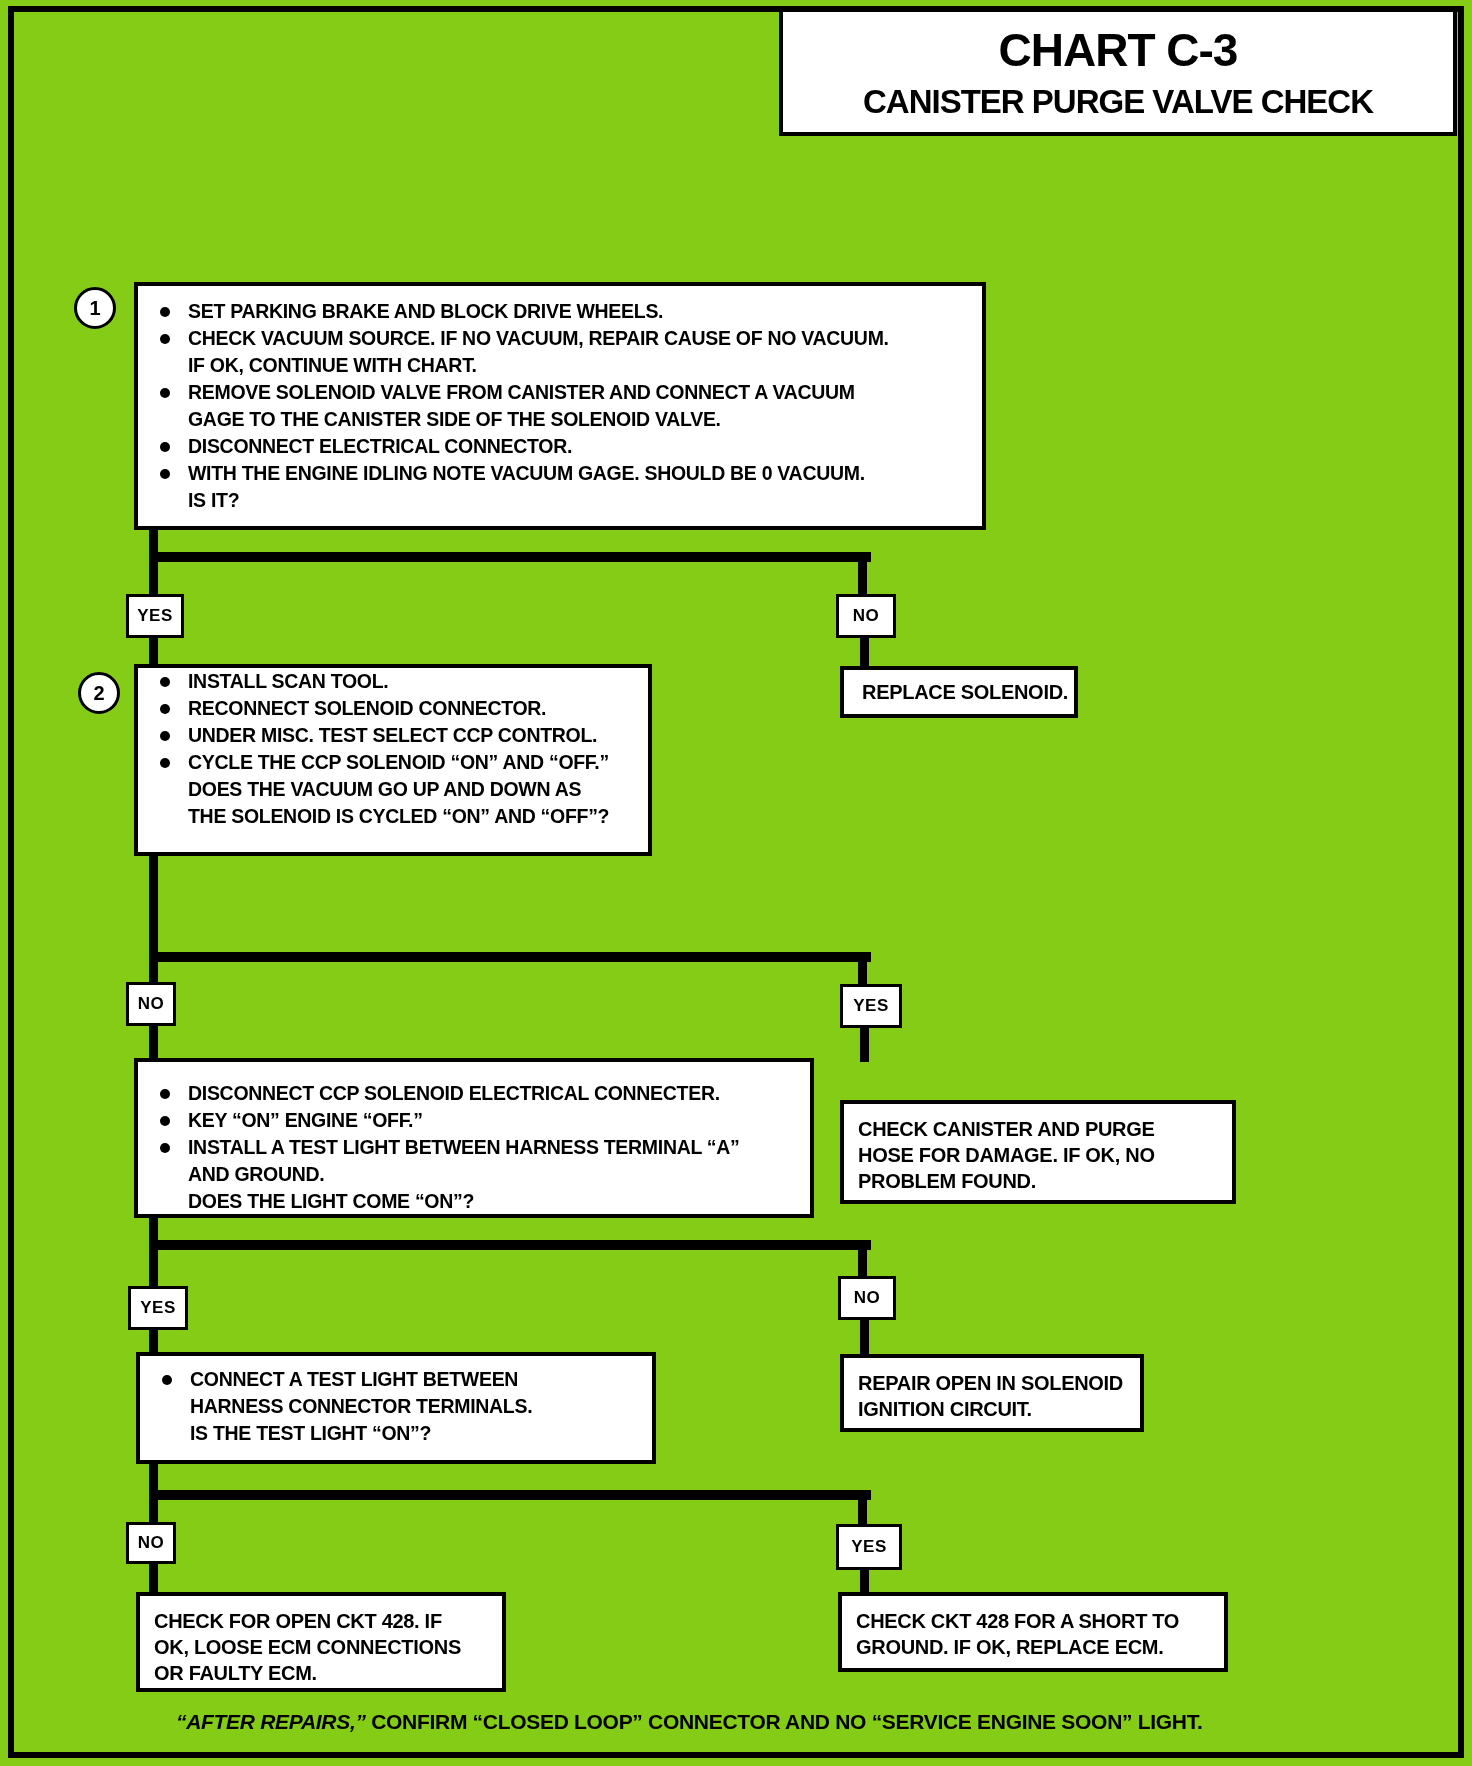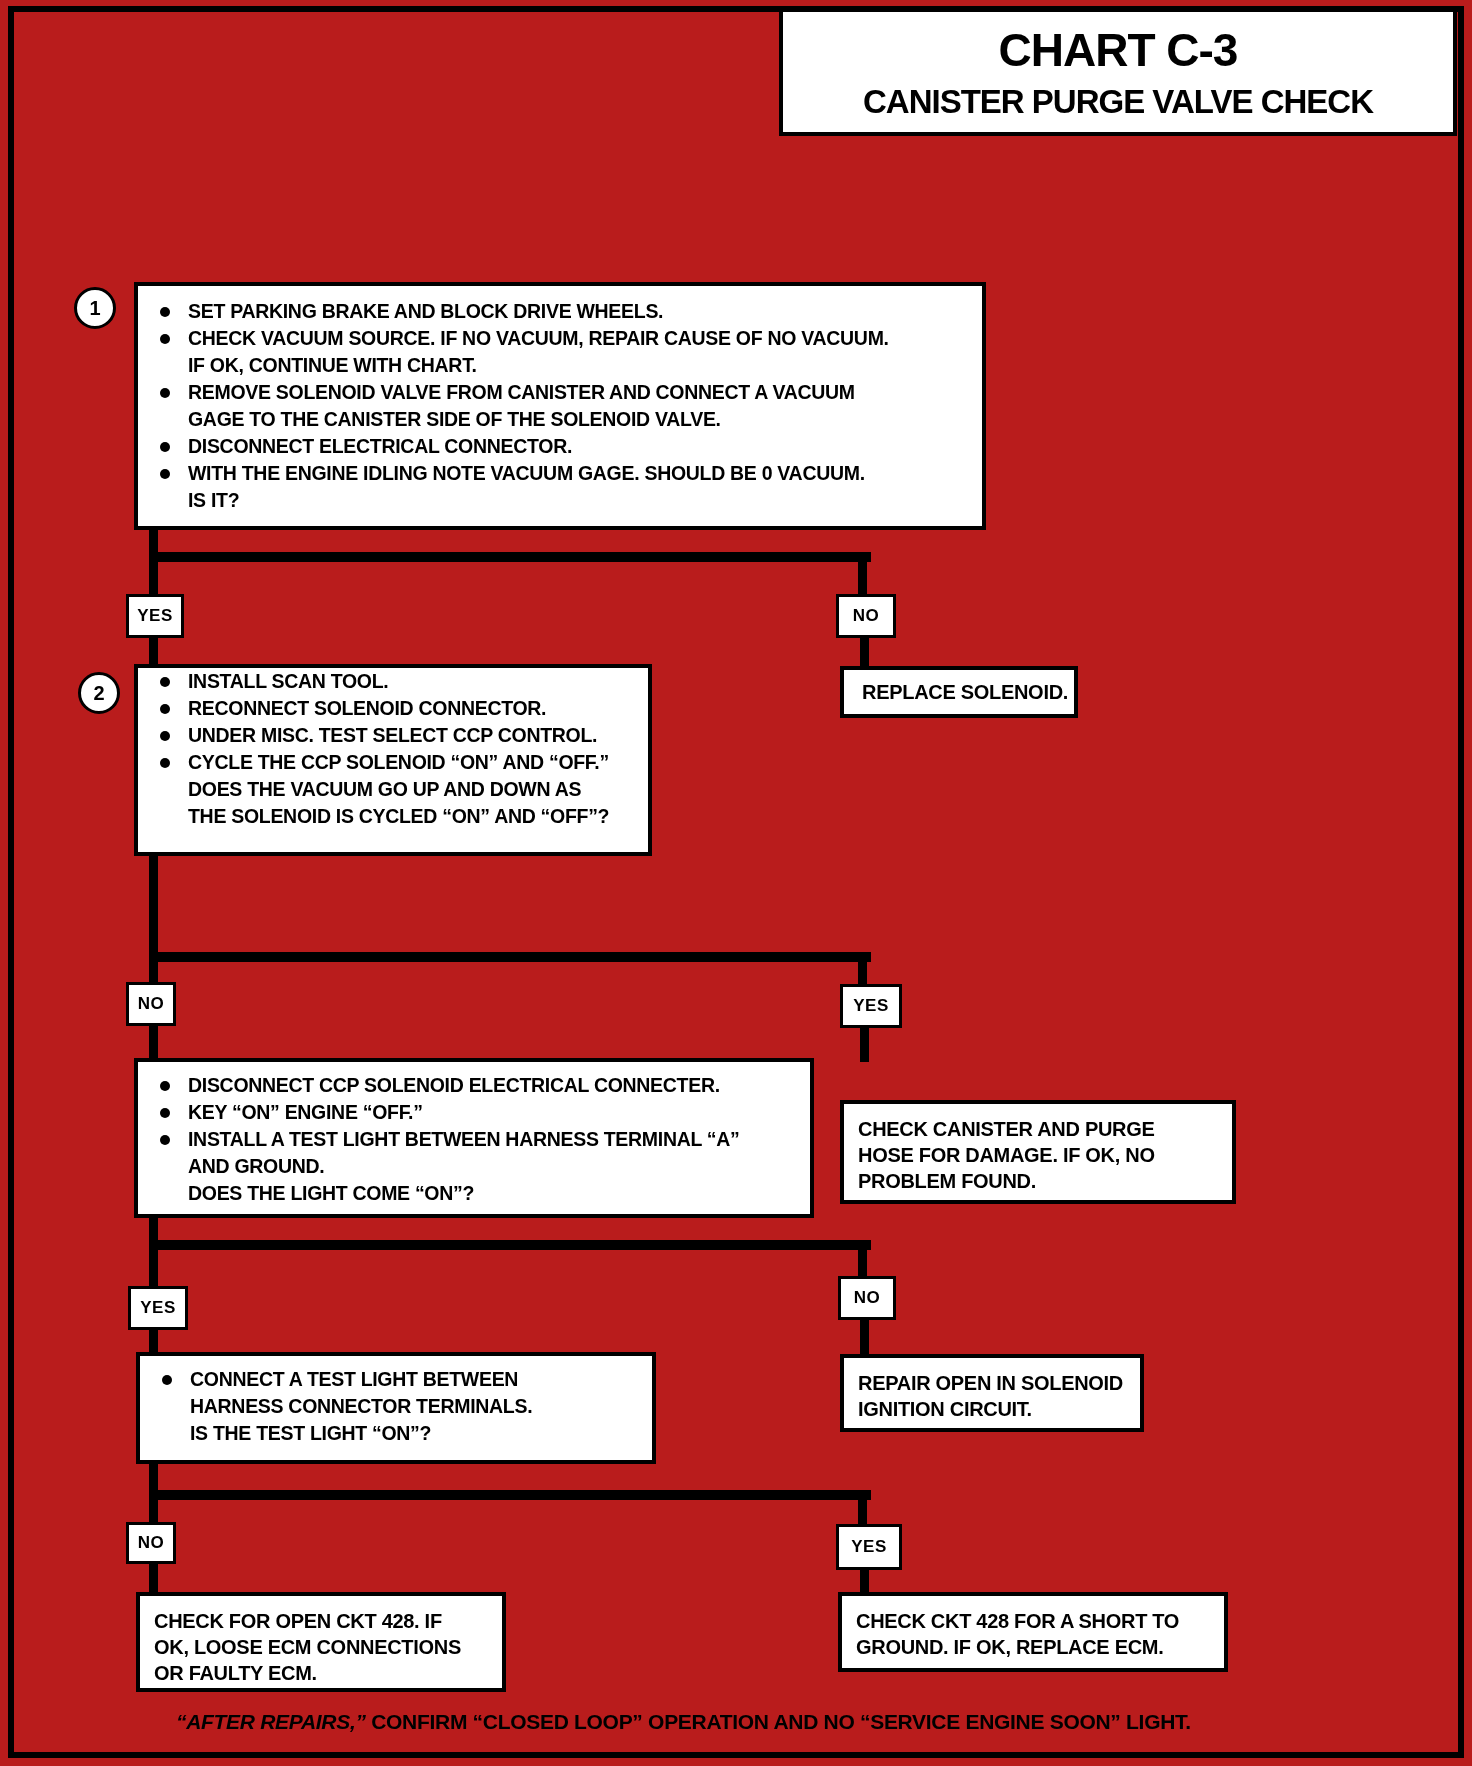--- a/index.html
+++ b/index.html
@@ -1,19 +1,19 @@
 <!DOCTYPE html>
 <html><head>
 <meta charset="utf-8">
 <style>
   html,body{margin:0;padding:0;background:#ffffff;}
   .canvas{
     position:relative;
     width:1472px;height:1766px;
-    background:#b91c1c;
+    background:#84cc16;
     font-family:"Liberation Sans",sans-serif;
     color:#000;
     overflow:hidden;
   }
   .frame{
     position:absolute;left:8px;top:6px;right:8px;bottom:8px;
     border:6px solid #000;
   }
   .title-box{
     position:absolute;left:779px;top:8px;width:678px;height:128px;
@@ -139,21 +139,21 @@
 
   <div class="line" style="left:149px;top:854px;width:9px;height:128px;"></div>
   <div class="line" style="left:149px;top:952px;width:722px;height:10px;"></div>
   <div class="line" style="left:858px;top:960px;width:9px;height:24px;"></div>
   <div class="decision" style="left:126px;top:982px;width:50px;height:44px;">NO</div>
   <div class="decision" style="left:840px;top:984px;width:62px;height:44px;">YES</div>
   <div class="line" style="left:149px;top:1024px;width:9px;height:36px;"></div>
   <div class="line" style="left:860px;top:1026px;width:9px;height:36px;"></div>
 
   <div class="node" style="left:134px;top:1058px;width:680px;height:160px;">
-    <div class="bullets" style="padding-top:10px;">
+    <div class="bullets" style="padding-top:18px;">
       <div class="bullet-row">
           <span class="dot"></span>
           <span class="btext">DISCONNECT CCP SOLENOID ELECTRICAL CONNECTER.</span>
         </div>
       <div class="bullet-row">
           <span class="dot"></span>
           <span class="btext">KEY “ON” ENGINE “OFF.”</span>
         </div>
       <div class="bullet-row">
           <span class="dot"></span>
@@ -206,15 +206,15 @@
     <div class="result-text">CHECK FOR OPEN CKT 428.  IF
 OK, LOOSE ECM CONNECTIONS
 OR FAULTY ECM.</div>
   </div>
   <div class="node" style="left:838px;top:1592px;width:390px;height:80px;">
     <div class="result-text">CHECK CKT 428 FOR A SHORT TO
 GROUND.  IF OK, REPLACE ECM.</div>
   </div>
 
   <div class="footer">
-    <span class="it">“AFTER REPAIRS,”</span><span> CONFIRM “CLOSED LOOP” OPERATION AND NO “SERVICE ENGINE SOON” LIGHT.</span>
+    <span class="it">“AFTER REPAIRS,”</span><span> CONFIRM “CLOSED LOOP” CONNECTOR AND NO “SERVICE ENGINE SOON” LIGHT.</span>
   </div>
 </div>
 
 </body></html>

